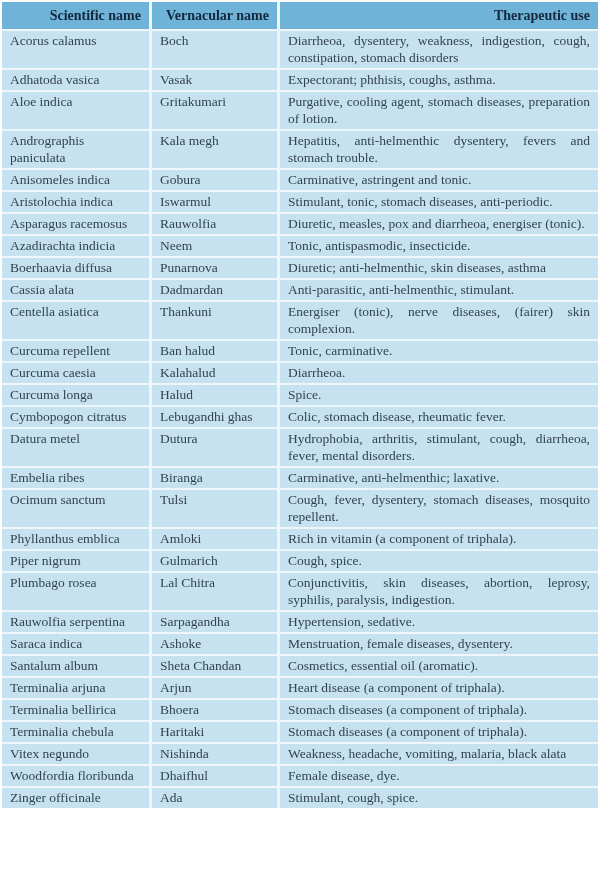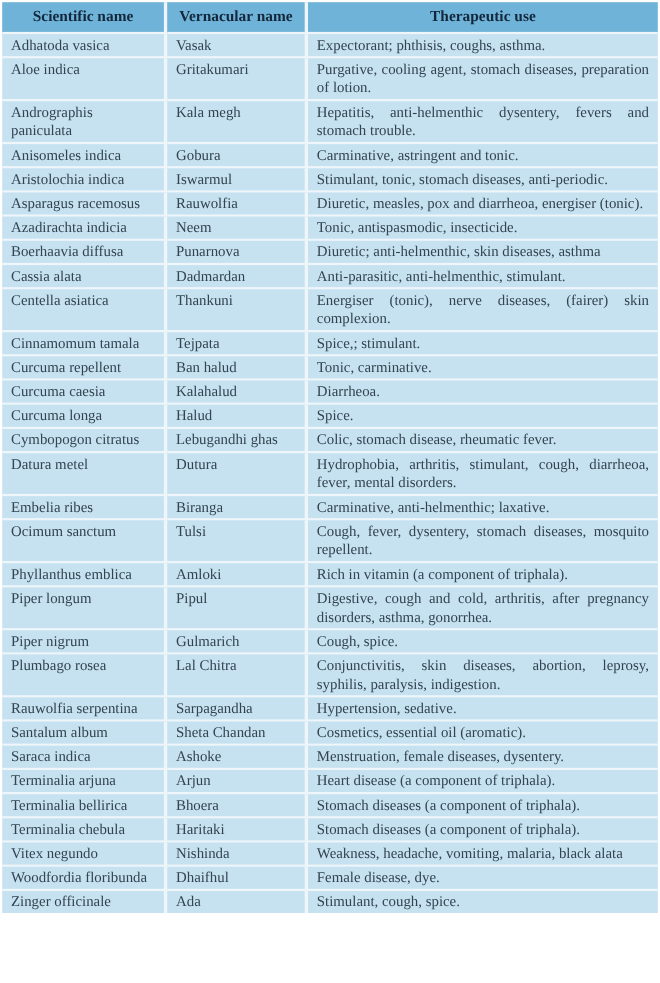--- a/index.html
+++ b/index.html
@@ -26,21 +26,21 @@
     border-right: 2px solid var(--outer);
   }
   col.c1 { width: 150px; }
   col.c2 { width: 128px; }
   col.c3 { width: 318px; }
   th {
     background: var(--header-bg);
     color: var(--header-text);
     font-size: 14px;
     font-weight: bold;
-    text-align: center;
+    text-align: right;
     vertical-align: top;
     line-height: 18px;
     padding: 5px 8px 4px 8px;
     border-bottom: 2px solid var(--sep);
   }
   td {
     background: var(--row-bg);
     color: var(--body-text);
     font-size: 13.5px;
     vertical-align: top;
@@ -65,20 +65,25 @@
   </colgroup>
   <thead>
     <tr>
       <th>Scientific name</th>
       <th>Vernacular name</th>
       <th>Therapeutic use</th>
     </tr>
   </thead>
   <tbody>
       <tr>
+    <td class="sci">Acorus calamus</td>
+    <td class="ver">Boch</td>
+    <td class="use">Diarrheoa, dysentery, weakness, indigestion, cough, constipation, stomach disorders</td>
+  </tr>
+      <tr>
     <td class="sci">Adhatoda vasica</td>
     <td class="ver">Vasak</td>
     <td class="use">Expectorant; phthisis, coughs, asthma.</td>
   </tr>
       <tr>
     <td class="sci">Aloe indica</td>
     <td class="ver">Gritakumari</td>
     <td class="use">Purgative, cooling agent, stomach diseases, preparation of lotion.</td>
   </tr>
       <tr>
@@ -115,25 +120,20 @@
     <td class="sci">Cassia alata</td>
     <td class="ver">Dadmardan</td>
     <td class="use">Anti-parasitic, anti-helmenthic, stimulant.</td>
   </tr>
       <tr>
     <td class="sci">Centella asiatica</td>
     <td class="ver">Thankuni</td>
     <td class="use">Energiser (tonic), nerve diseases, (fairer) skin complexion.</td>
   </tr>
       <tr>
-    <td class="sci">Cinnamomum tamala</td>
-    <td class="ver">Tejpata</td>
-    <td class="use">Spice,; stimulant.</td>
-  </tr>
-      <tr>
     <td class="sci">Curcuma repellent</td>
     <td class="ver">Ban halud</td>
     <td class="use">Tonic, carminative.</td>
   </tr>
       <tr>
     <td class="sci">Curcuma caesia</td>
     <td class="ver">Kalahalud</td>
     <td class="use">Diarrheoa.</td>
   </tr>
       <tr>
@@ -160,48 +160,43 @@
     <td class="sci">Ocimum sanctum</td>
     <td class="ver">Tulsi</td>
     <td class="use">Cough, fever, dysentery, stomach diseases, mosquito repellent.</td>
   </tr>
       <tr>
     <td class="sci">Phyllanthus emblica</td>
     <td class="ver">Amloki</td>
     <td class="use">Rich in vitamin (a component of triphala).</td>
   </tr>
       <tr>
-    <td class="sci">Piper longum</td>
-    <td class="ver">Pipul</td>
-    <td class="use">Digestive, cough and cold, arthritis, after pregnancy disorders, asthma, gonorrhea.</td>
-  </tr>
-      <tr>
     <td class="sci">Piper nigrum</td>
     <td class="ver">Gulmarich</td>
     <td class="use">Cough, spice.</td>
   </tr>
       <tr>
     <td class="sci">Plumbago rosea</td>
     <td class="ver">Lal Chitra</td>
     <td class="use">Conjunctivitis, skin diseases, abortion, leprosy, syphilis, paralysis, indigestion.</td>
   </tr>
       <tr>
     <td class="sci">Rauwolfia serpentina</td>
     <td class="ver">Sarpagandha</td>
     <td class="use">Hypertension, sedative.</td>
   </tr>
       <tr>
+    <td class="sci">Saraca indica</td>
+    <td class="ver">Ashoke</td>
+    <td class="use">Menstruation, female diseases, dysentery.</td>
+  </tr>
+      <tr>
     <td class="sci">Santalum album</td>
     <td class="ver">Sheta Chandan</td>
     <td class="use">Cosmetics, essential oil (aromatic).</td>
-  </tr>
-      <tr>
-    <td class="sci">Saraca indica</td>
-    <td class="ver">Ashoke</td>
-    <td class="use">Menstruation, female diseases, dysentery.</td>
   </tr>
       <tr>
     <td class="sci">Terminalia arjuna</td>
     <td class="ver">Arjun</td>
     <td class="use">Heart disease (a component of triphala).</td>
   </tr>
       <tr>
     <td class="sci">Terminalia bellirica</td>
     <td class="ver">Bhoera</td>
     <td class="use">Stomach diseases (a component of triphala).</td>

